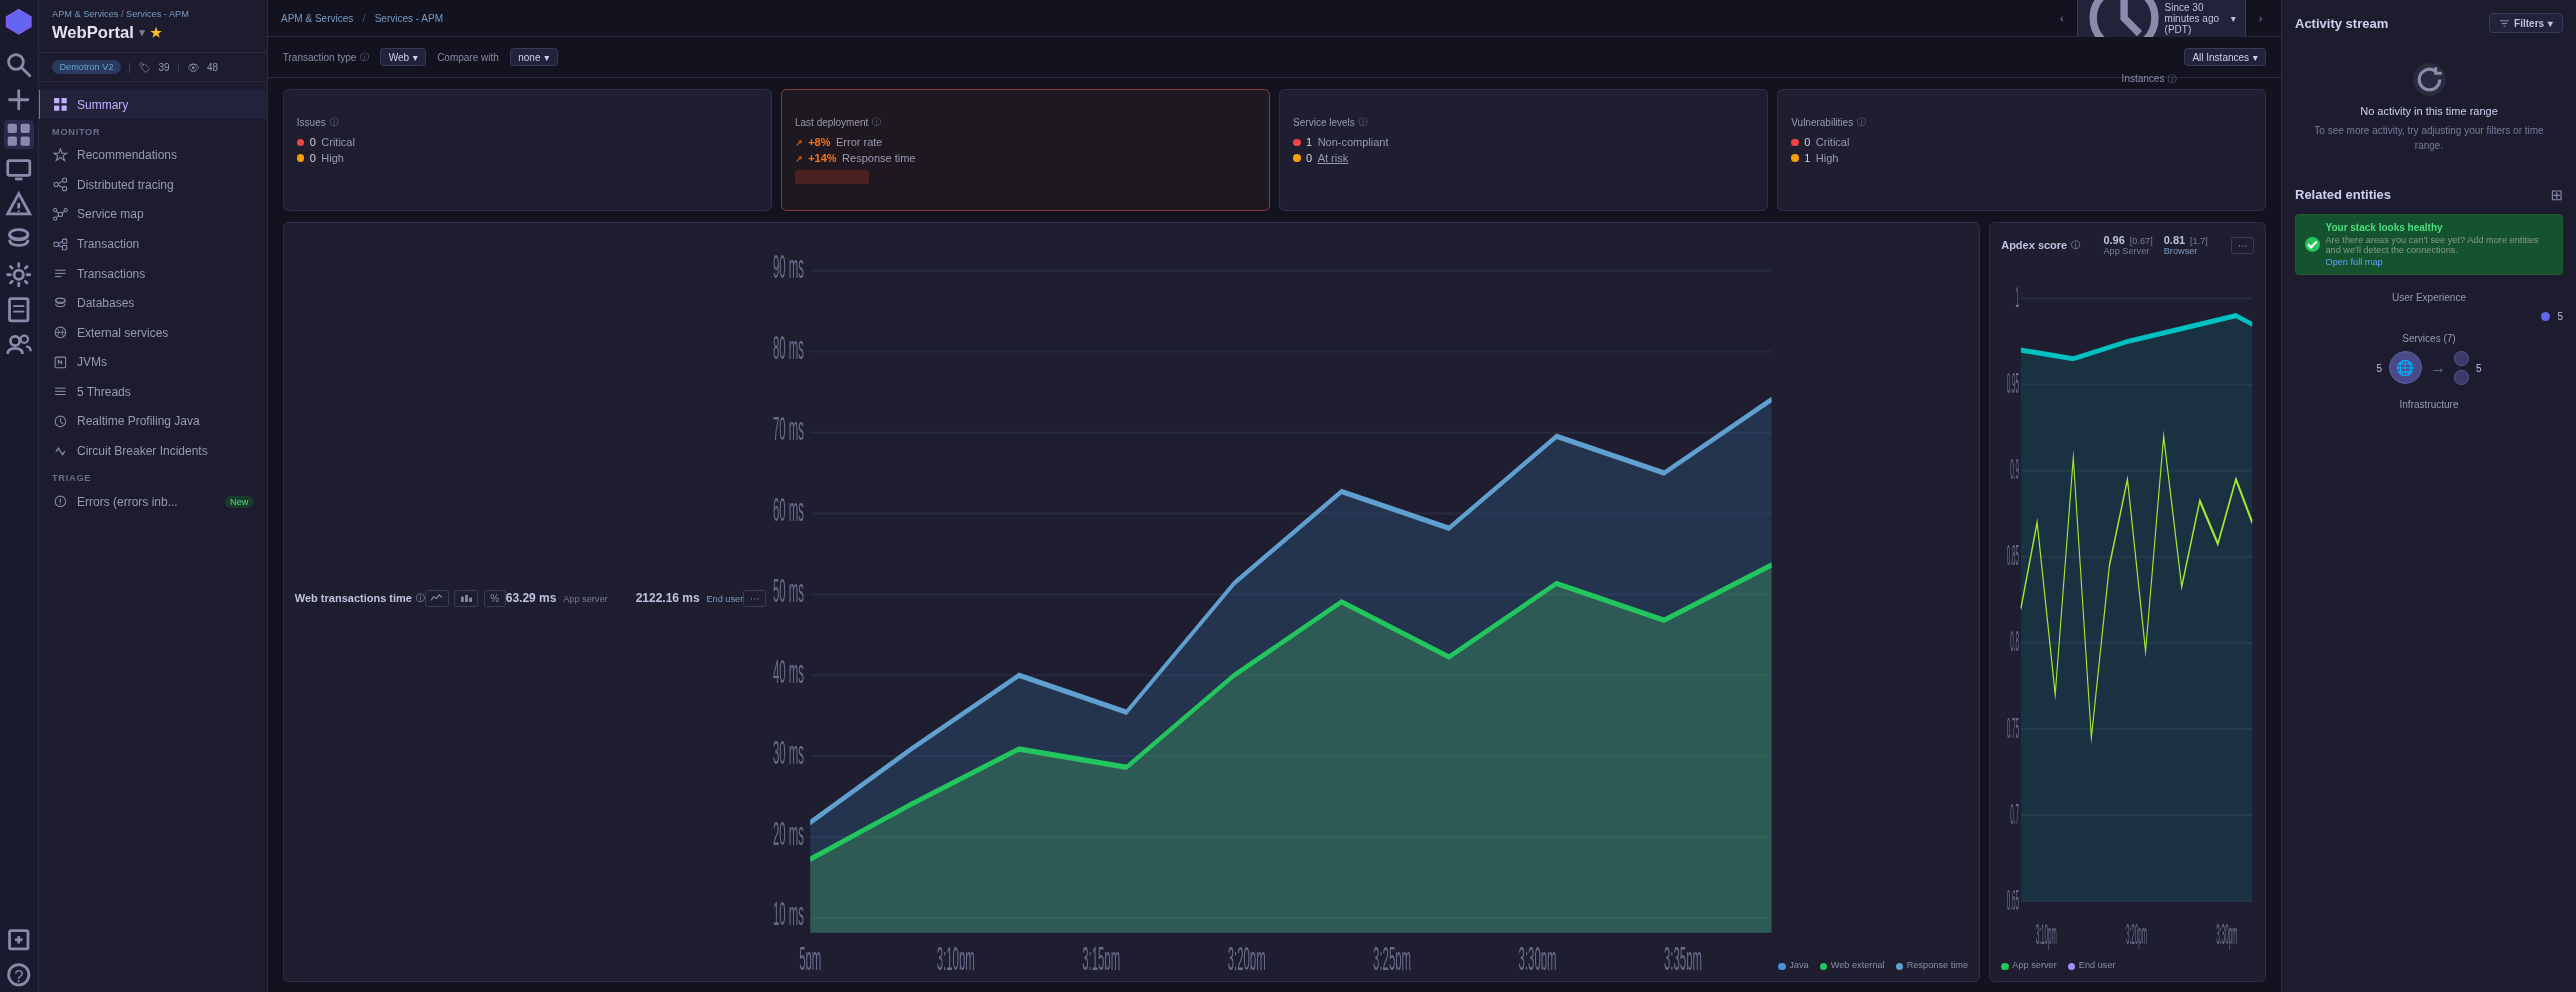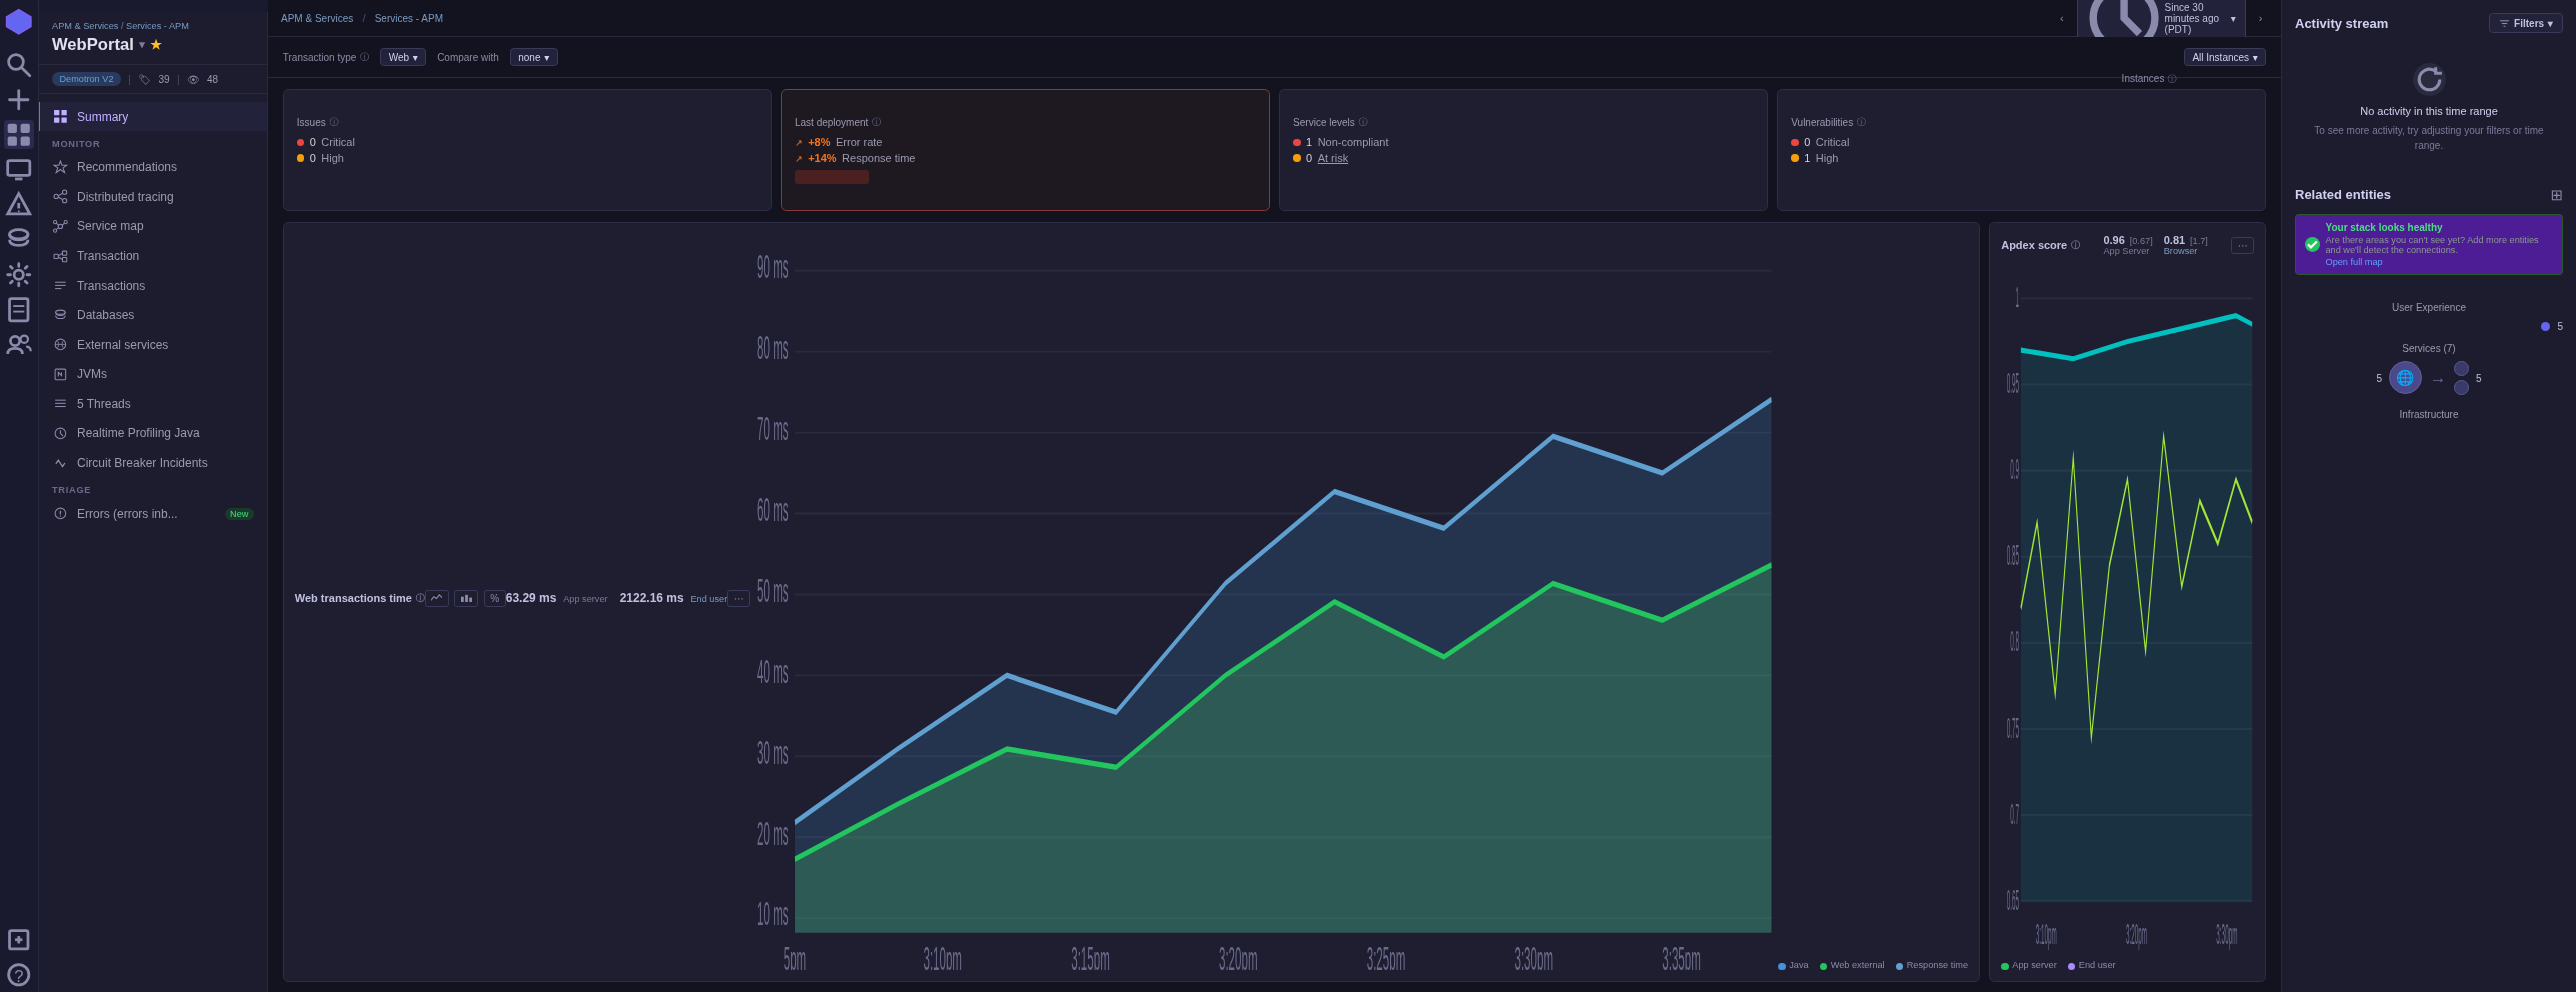--- a/index.html
+++ b/index.html
@@ -8,21 +8,21 @@
     
     .app-container { display: flex; width: 2576px; height: 993px; }
     
     
     .icon-rail { width: 39px; background: #1a1a2e; border-right: 0.9px solid #2a2a3e; display: flex; flex-direction: column; align-items: center; padding-top: 7.4px; gap: 5.5px; flex-shrink: 0; }
     .icon-rail-item { width: 29.5px; height: 29.5px; display: flex; align-items: center; justify-content: center; border-radius: 3.7px; cursor: pointer; color: #8a8aaa; font-size: 13px; }
     .icon-rail-item.active { background: #2a2a4e; color: #a78bfa; }
     .icon-rail-logo { width: 29.5px; height: 29.5px; display: flex; align-items: center; justify-content: center; margin-bottom: 7.4px; }
     
     
-    .sidebar { width: 229px; background: #1c1c2e; border-right: 0.9px solid #2a2a3e; display: flex; flex-direction: column; flex-shrink: 0; margin-top: 12px; }
+    .sidebar { width: 229px; background: #1c1c2e; border-right: 0.9px solid #2a2a3e; display: flex; flex-direction: column; flex-shrink: 0; }
     .sidebar-header { padding: 9.2px 13px; border-bottom: 0.9px solid #2a2a3e; }
     .sidebar-breadcrumb { font-size: 9.2px; color: #7a7a9a; margin-bottom: 3.7px; }
     .sidebar-title { display: flex; align-items: center; gap: 5.5px; font-size: 16.6px; font-weight: 600; color: #e0e0f0; }
     .sidebar-title-star { color: #fbbf24; font-size: 13px; }
     .sidebar-title-chevron { color: #7a7a9a; font-size: 11px; }
     .sidebar-env { display: flex; align-items: center; gap: 7.4px; padding: 7.4px 13px; font-size: 10px; color: #9a9ab0; border-bottom: 0.9px solid #2a2a3e; }
     .env-badge { background: #2a3a5e; color: #60a0d0; padding: 1.8px 7.4px; border-radius: 9.2px; font-size: 9.2px; }
     .sidebar-nav { flex: 1; overflow-y: auto; padding: 7.4px 0; }
     .sidebar-section-label { font-size: 9.2px; color: #6a6a8a; padding: 7.4px 13px 3.7px; letter-spacing: 0.08em; text-transform: uppercase; font-weight: 600; }
     .sidebar-item { display: flex; align-items: center; gap: 9.2px; padding: 7.4px 13px; cursor: pointer; color: #9a9ab0; font-size: 12px; border-left: 1.8px solid transparent; }
@@ -66,21 +66,21 @@
     .chart-btn { background: none; border: 0.9px solid #3a3a5a; color: #8a8aaa; padding: 1.8px 5.5px; border-radius: 2.8px; cursor: pointer; font-size: 10px; }
     .chart-area { flex: 1; position: relative; min-height: 185px; }
     .chart-legend { display: flex; gap: 11px; margin-top: 7.4px; font-size: 9.2px; color: #8a8aaa; }
     .legend-item { display: flex; align-items: flex-end; gap: 3.7px; }
     .legend-dot { width: 7.4px; height: 7.4px; border-radius: 50%; }
     
     
     .right-panel { width: 295px; background: #1c1c2e; border-left: 0.9px solid #2a2a3e; display: flex; flex-direction: column; flex-shrink: 0; padding: 13px; overflow-y: auto; }
     .panel-title { font-size: 13px; font-weight: 600; color: #d0d0f0; margin-bottom: 11px; display: flex; align-items: center; justify-content: space-between; }
     .related-entities { margin-top: 14.8px; }
-    .health-badge { display: flex; align-items: center; gap: 5.5px; background: #4c1d95; border: 0.9px solid #2a5a2a; border-radius: 3.7px; padding: 7.4px 9.2px; margin-bottom: 27px; }
+    .health-badge { display: flex; align-items: center; gap: 5.5px; background: #14532d; border: 0.9px solid #2a5a2a; border-radius: 3.7px; padding: 7.4px 9.2px; margin-bottom: 17px; }
     .health-title { font-size: 10px; font-weight: 600; color: #4ade80; }
     .health-desc { font-size: 9.2px; color: #8a9a8a; margin-top: 1.8px; }
     .health-link { color: #60a0ff; text-decoration: none; font-size: 9.2px; }
     .ux-section { margin-top: 11px; }
     .ux-title { font-size: 10px; color: #9a9ab0; margin-bottom: 7.4px; text-align: center; }
     .ux-item { display: flex; align-items: center; justify-content: flex-end; gap: 7.4px; font-size: 10px; color: #c0c0e0; margin-bottom: 5.5px; }
     .ux-dot { width: 9.2px; height: 9.2px; border-radius: 50%; background: #6366f1; }
     .services-section { margin-top: 11px; }
     .services-title { font-size: 10px; color: #9a9ab0; margin-bottom: 7.4px; text-align: center; }
     .services-visual { display: flex; align-items: center; justify-content: center; gap: 7.4px; }
@@ -493,21 +493,21 @@
             </button>
             <button class="chart-btn">
               <svg width="11" height="9.2" viewBox="0 0 12 10" fill="none">
                   <rect x="0" y="4" width="3" height="6" fill="#8a8aaa"></rect>
                   <rect x="4.5" y="2" width="3" height="8" fill="#8a8aaa"></rect>
                   <rect x="9" y="5" width="3" height="5" fill="#8a8aaa"></rect>
                 </svg>
             </button>
             <button class="chart-btn">%</button>
           </div>
-          <div style="display:flex;gap:12px;align-items:center;">
+          <div style="display:flex;gap:28px;align-items:center;">
             <div>
               <span style="font-size:12px;font-weight:600;color:#c0c0e0;">63.29 ms</span>
               <span style="font-size:9.2px;color:#7a7a9a;margin-left:3.7px;">App server</span>
             </div>
             <div>
               <span style="font-size:12px;font-weight:600;color:#c0c0e0;">2122.16 ms</span>
               <span style="font-size:9.2px;color:#7a9ac0;margin-left:3.7px;cursor:pointer;">End user</span>
             </div>
           </div>
           <button class="chart-btn">⋯</button>

